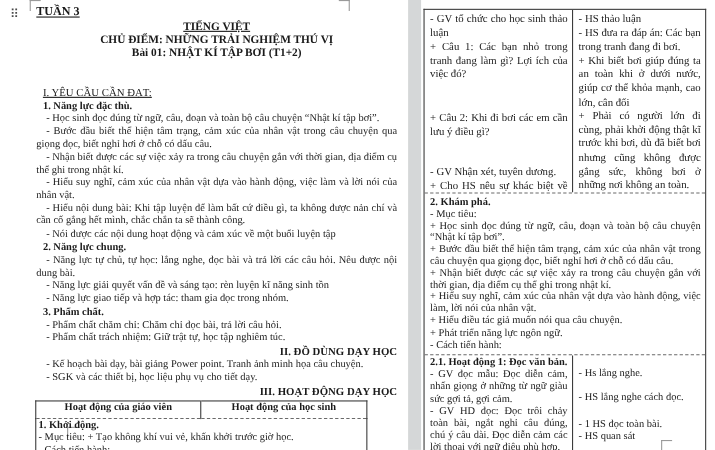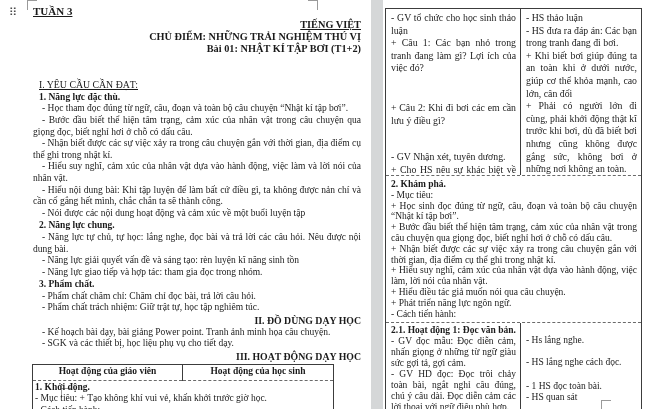--- a/index.html
+++ b/index.html
@@ -15,21 +15,21 @@
   #page-gap{position:absolute;left:371px;top:0;width:12px;height:409px;background:#d5d7d8;}
   #page2{left:383px;width:267px;height:409px;padding-left:48px;}
 
   
   .handle{
     position:absolute;left:9px;top:7px;font-family:"DejaVu Sans",sans-serif;
     font-size:11px;color:#4a4a4a;letter-spacing:-1px;line-height:11px;cursor:move;
   }
   .p1-body{position:absolute;left:33px;top:6px;width:328px;font-size:9.5px;line-height:11.6px;}
   .week{font-weight:bold;text-decoration:underline;font-size:11px;}
-  .titles{text-align:right;font-weight:bold;font-size:10.3px;line-height:12.2px;margin-top:1px;}
+  .titles{text-align:center;font-weight:bold;font-size:10.3px;line-height:12.2px;margin-top:1px;}
   .titles .u{text-decoration:underline;}
   .sec-head{font-weight:normal;text-decoration:underline;margin-top:24px;padding-left:6px;font-size:9.8px;}
   .sub-head{font-weight:bold;padding-left:6px;margin-top:1px;}
   .sec-head2{font-weight:bold;padding-left:6px;margin-top:1px;font-size:9.8px;text-align:right;}
   .para{text-align:justify;text-indent:9px;}
   
   .t1{
     margin:2px 0 0 -1px;width:302px;border:1px solid #3c3c3c;border-bottom:1px dashed #6a6a6a;
     border-collapse:collapse;table-layout:fixed;font-size:9.5px;
   }
@@ -82,21 +82,21 @@
     <div class="week">TUẦN 3</div>
     <div class="titles">
       <div class="u">TIẾNG VIỆT</div>
       <div>CHỦ ĐIỂM: NHỮNG TRẢI NGHIỆM THÚ VỊ</div>
       <div>Bài 01: NHẬT KÍ TẬP BƠI (T1+2)</div>
     </div>
 
     <div class="sec-head">I. YÊU CẦU CẦN ĐẠT:</div>
 
     <div class="sub-head">1. Năng lực đặc thù.</div>
-    <div class="para">- Học tham đọc đúng từ ngữ, câu, đoạn và toàn bộ câu chuyện “Nhật kí tập bơi”.</div>
+    <div class="para">- Học sinh đọc đúng từ ngữ, câu, đoạn và toàn bộ câu chuyện “Nhật kí tập bơi”.</div>
     <div class="para">- Bước đầu biết thể hiện tâm trạng, cảm xúc của nhân vật trong câu chuyện qua giọng đọc, biết nghỉ hơi ở chỗ có dấu câu.</div>
     <div class="para">- Nhận biết được các sự việc xảy ra trong câu chuyện gắn với thời gian, địa điểm cụ thể ghi trong nhật kí.</div>
     <div class="para">- Hiểu suy nghĩ, cảm xúc của nhân vật dựa vào hành động, việc làm và lời nói của nhân vật.</div>
     <div class="para">- Hiểu nội dung bài: Khi tập luyện để làm bất cứ điều gì, ta không được nản chí và cần cố gắng hết mình, chắc chắn ta sẽ thành công.</div>
     <div class="para">- Nói được các nội dung hoạt động và cảm xúc về một buổi luyện tập</div>
 
     <div class="sub-head">2. Năng lực chung.</div>
     <div class="para">- Năng lực tự chủ, tự học: lắng nghe, đọc bài và trả lời các câu hỏi. Nêu được nội dung bài.</div>
     <div class="para">- Năng lực giải quyết vấn đề và sáng tạo: rèn luyện kĩ năng sinh tồn</div>
     <div class="para">- Năng lực giao tiếp và hợp tác: tham gia đọc trong nhóm.</div>

